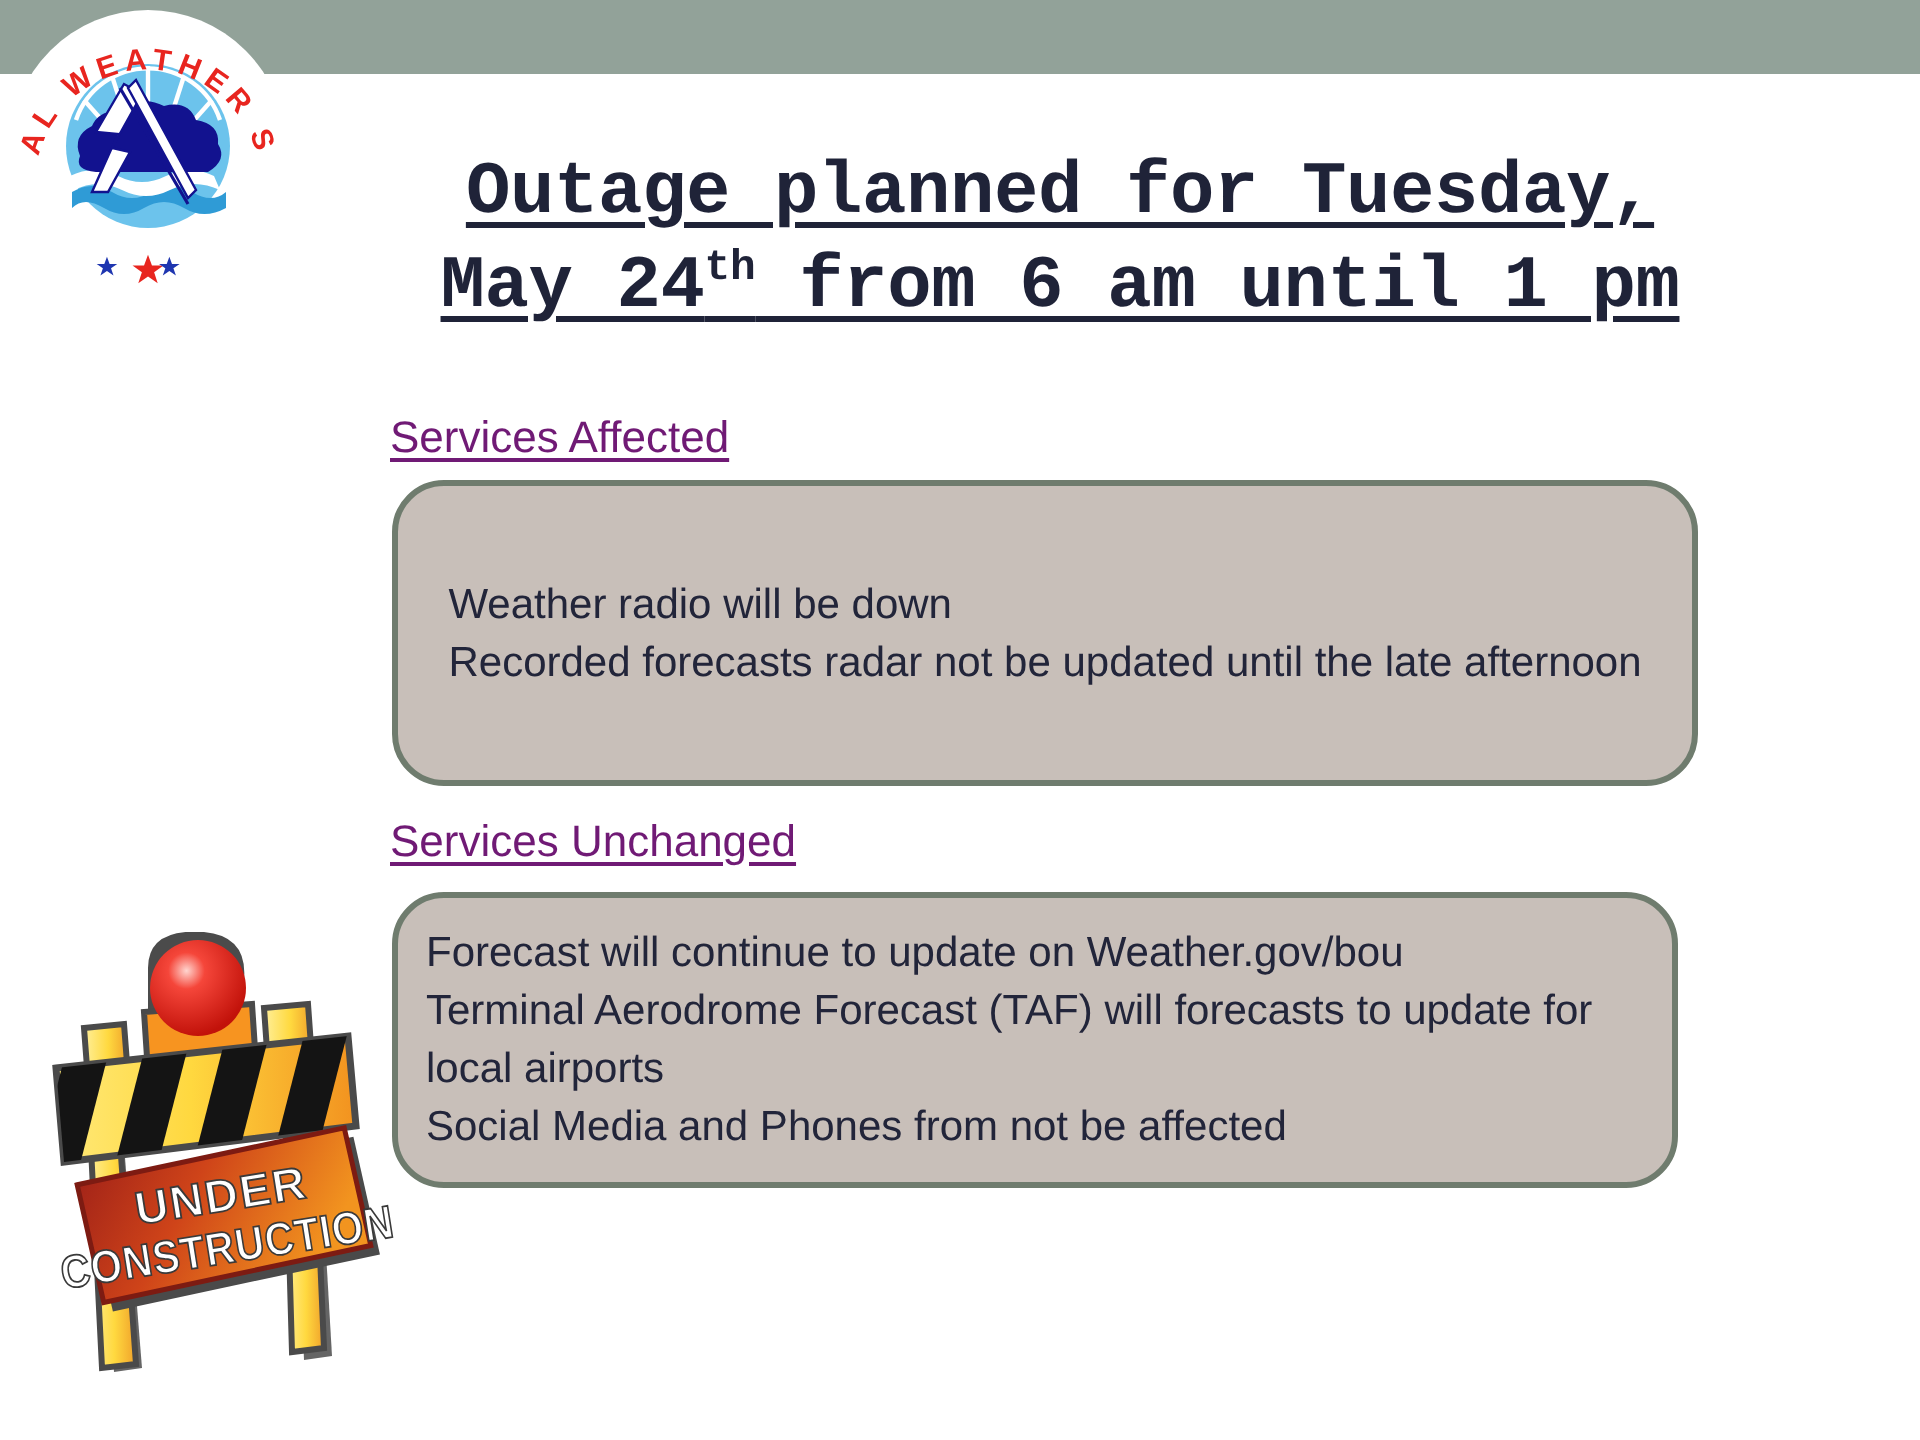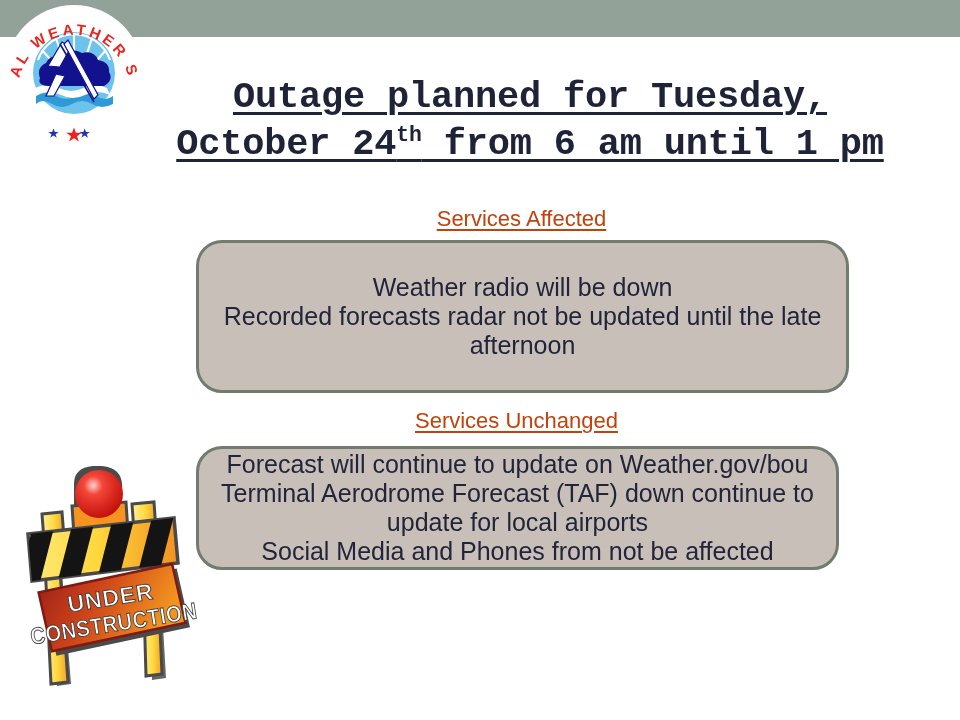--- a/index.html
+++ b/index.html
@@ -61,25 +61,25 @@
   .sup {
     font-size: 0.58em;
     vertical-align: super;
     line-height: 0;
     text-align: center;
   }
 
   
   .section-header {
     position: absolute;
-    text-align: center;
+    text-align: left;
     font-family: "Liberation Sans", sans-serif;
     font-size: 22px;
     line-height: 26px;
-    color: #c2410c;
+    color: #701a75;
     font-weight: normal;
     text-decoration: underline;
     text-decoration-thickness: 2px;
     text-underline-offset: 3px;
     white-space: nowrap;
   }
   #header-affected  { left: 195px; top: 206px; width: 653px; }
   #header-unchanged { left: 195px; top: 408px; width: 643px; text-decoration: underline; }
 
   
@@ -88,26 +88,26 @@
     box-sizing: border-box;
     background: #c8bfb9;
     border: 3px solid #6f7c6e;
     border-radius: 26px;
     display: flex;
     align-items: center;
     justify-content: center;
     padding: 4px 14px;
   }
   #box-affected  { left: 196px; top: 240px; width: 653px; height: 153px; }
-  #box-unchanged { left: 196px; top: 446px; width: 643px; height: 124px; }
+  #box-unchanged { left: 196px; top: 446px; width: 643px; height: 148px; }
 
   .box-text {
-    text-align: center;
+    text-align: left;
     font-family: "Liberation Sans", sans-serif;
-    font-size: 25px;
+    font-size: 21px;
     line-height: 29px;
     color: #22253a;
   }
 
   
   #barricade {
     position: absolute;
     left: 14px;
     top: 466px;
     width: 190px;
@@ -161,38 +161,38 @@
     <g>
       <polygon points="52,135 53.7,139.6 58.6,139.6 54.6,142.4 56.2,147 52,144.2 47.8,147 49.4,142.4 45.4,139.6 50.3,139.6" fill="#1f36b0" transform="translate(0,-5) scale(0.78) translate(14,36)"></polygon>
       <polygon points="72,132 74.2,138 80.6,138 75.4,141.7 77.4,147.8 72,144.1 66.6,147.8 68.6,141.7 63.4,138 69.8,138" fill="#e8251f" transform="translate(0,-4) scale(0.9) translate(8,14)"></polygon>
       <polygon points="92,135 93.7,139.6 98.6,139.6 94.6,142.4 96.2,147 92,144.2 87.8,147 89.4,142.4 85.4,139.6 90.3,139.6" fill="#1f36b0" transform="translate(0,-5) scale(0.78) translate(14,36)"></polygon>
     </g>
   </svg>
 </div>
 
 <div id="title-block">
   <span class="title-line title-ul">Outage planned for Tuesday,</span>
-  <span class="title-line title-ul"><span>October 24</span><span class="sup">th</span><span> from 6 am until 1 pm</span></span>
+  <span class="title-line title-ul"><span>May 24</span><span class="sup">th</span><span> from 6 am until 1 pm</span></span>
 </div>
 
 <div class="section-header" id="header-affected">Services Affected</div>
 
 <div class="info-box" id="box-affected">
   <div class="box-text">
     <div>Weather radio will be down</div>
     <div>Recorded forecasts radar not be updated until the late afternoon</div>
   </div>
 </div>
 
 <div class="section-header" id="header-unchanged">Services Unchanged</div>
 
 <div class="info-box" id="box-unchanged">
   <div class="box-text">
     <div>Forecast will continue to update on Weather.gov/bou</div>
-    <div>Terminal Aerodrome Forecast (TAF) down continue to update for local airports</div>
+    <div>Terminal Aerodrome Forecast (TAF) will forecasts to update for local airports</div>
     <div>Social Media and Phones from not be affected</div>
   </div>
 </div>
 
 <div id="barricade">
   <svg width="190" height="250" viewBox="0 0 190 250" xmlns="http://www.w3.org/2000/svg">
     <defs>
       <linearGradient id="boardGrad" x1="0" y1="0" x2="1" y2="0">
         <stop offset="0%" stop-color="#ffe979"></stop>
         <stop offset="45%" stop-color="#ffd83f"></stop>

